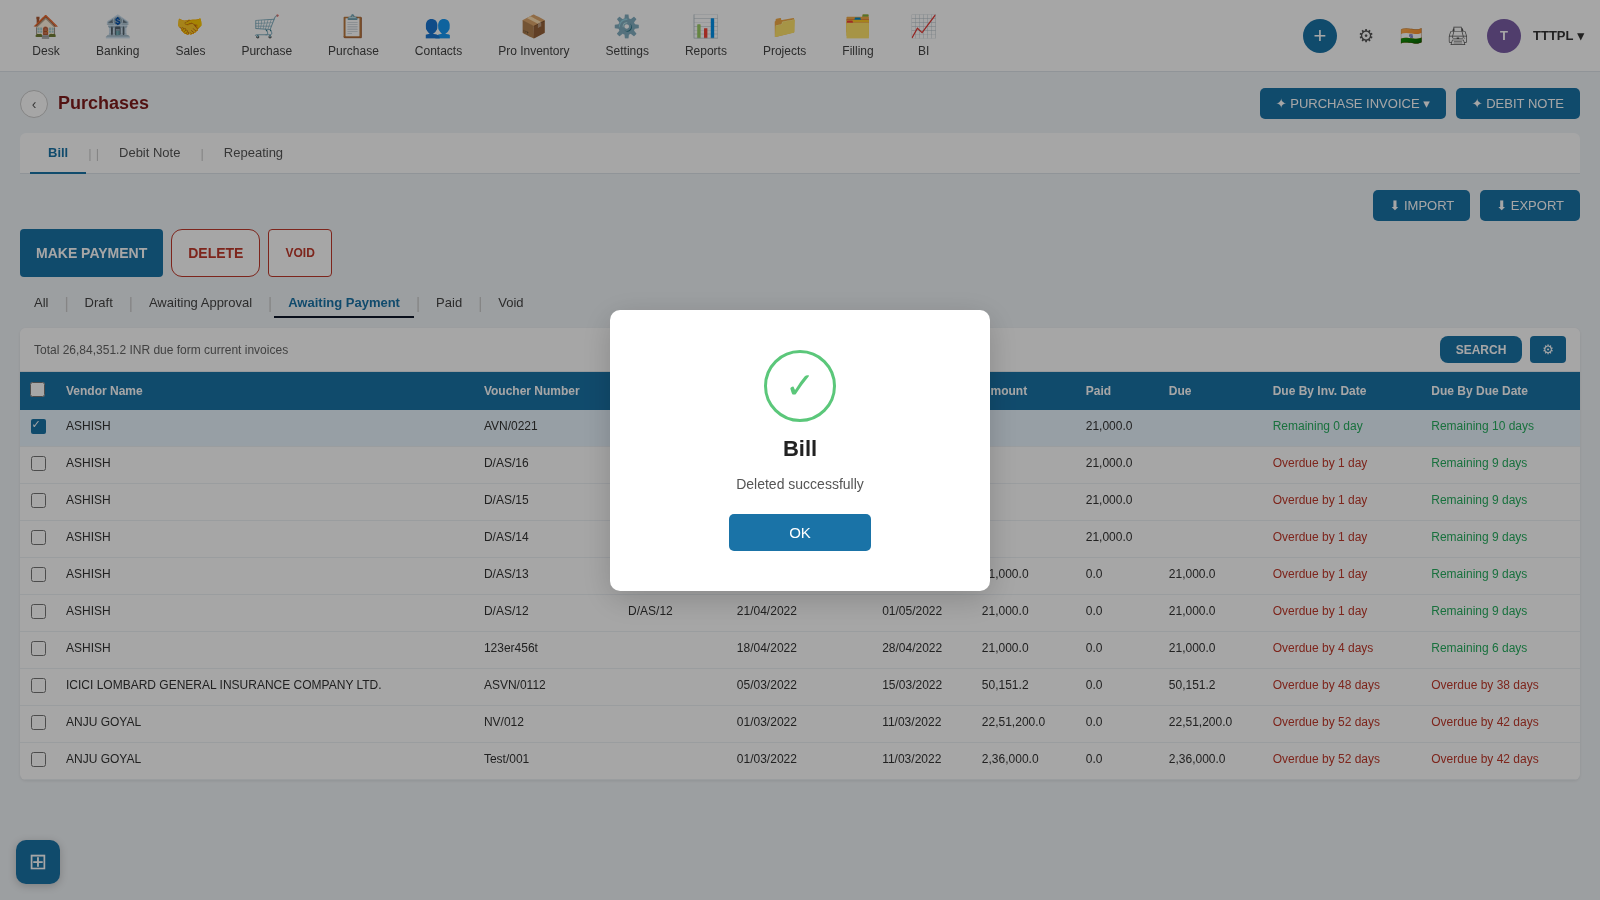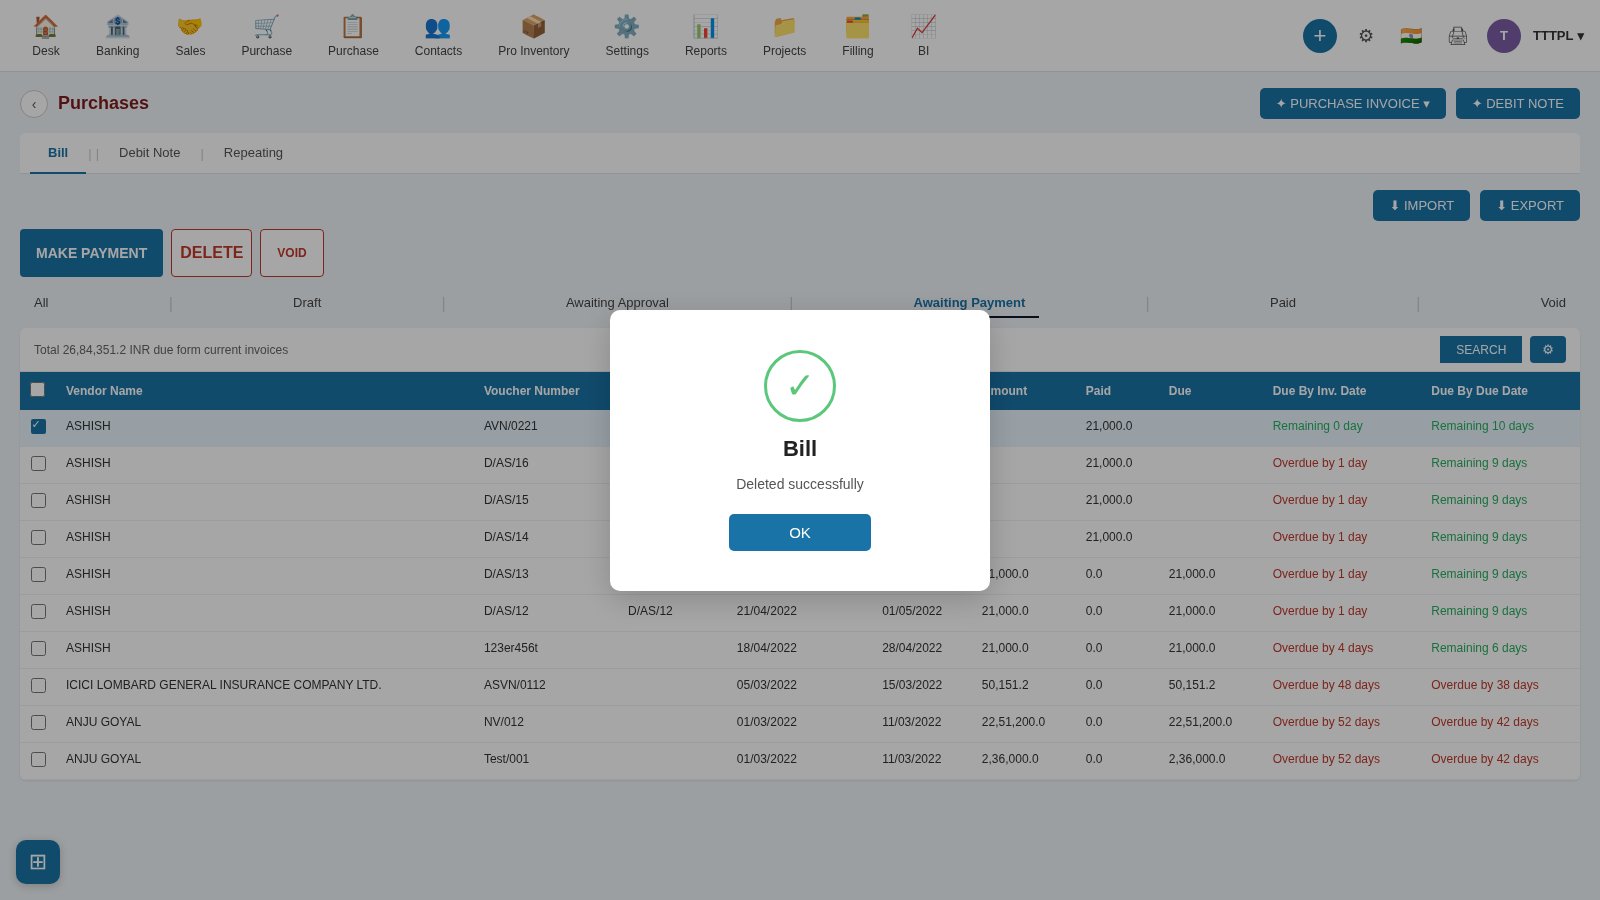--- a/index.html
+++ b/index.html
@@ -150,21 +150,20 @@
     .filter-row {
       display: flex;
       align-items: center;
       justify-content: space-between;
       margin-bottom: 12px;
     }
     .filter-tabs {
       display: flex;
       align-items: center;
       gap: 0;
-      justify-content: space-between;
     }
     .filter-tab {
       padding: 6px 14px;
       cursor: pointer;
       color: #444;
       font-size: 13px;
       border-bottom: 2px solid transparent;
     }
     .filter-tab.active {
       color: #1a73a7;
@@ -183,23 +182,23 @@
       padding: 16px 16px;
       border-radius: 4px;
       font-size: 14px;
       font-weight: 600;
       cursor: pointer;
     }
     .btn-delete {
       background: #fff;
       color: #c0392b;
       border: 1.5px solid #c0392b;
-      padding: 7px 8px;
-      border-radius: 4px;
-      font-size: 16px;
+      padding: 7px 16px;
+      border-radius: 11px;
+      font-size: 14px;
       font-weight: 600;
       cursor: pointer;
     }
     .btn-void {
       background: #fff;
       color: #c0392b;
       border: 1.5px solid #c0392b;
       padding: 7px 16px;
       border-radius: 4px;
       font-size: 12px;
@@ -229,24 +228,24 @@
       background: #fff;
       border-bottom: 1px solid #e8edf1;
     }
     .table-info-text { font-size: 12px; color: #666; text-align: center; }
     .search-gear-btns { display: flex; gap: 8px; }
     .btn-search {
       background: #1a73a7;
       color: #fff;
       border: none;
       padding: 6px 16px;
-      border-radius: 0;
+      border-radius: 8px;
       font-size: 12px;
       cursor: pointer;
-      font-weight: 400;
+      font-weight: 700;
     }
     .btn-gear {
       background: #1a73a7;
       color: #fff;
       border: none;
       padding: 6px 12px;
       border-radius: 4px;
       font-size: 13px;
       cursor: pointer;
     }

